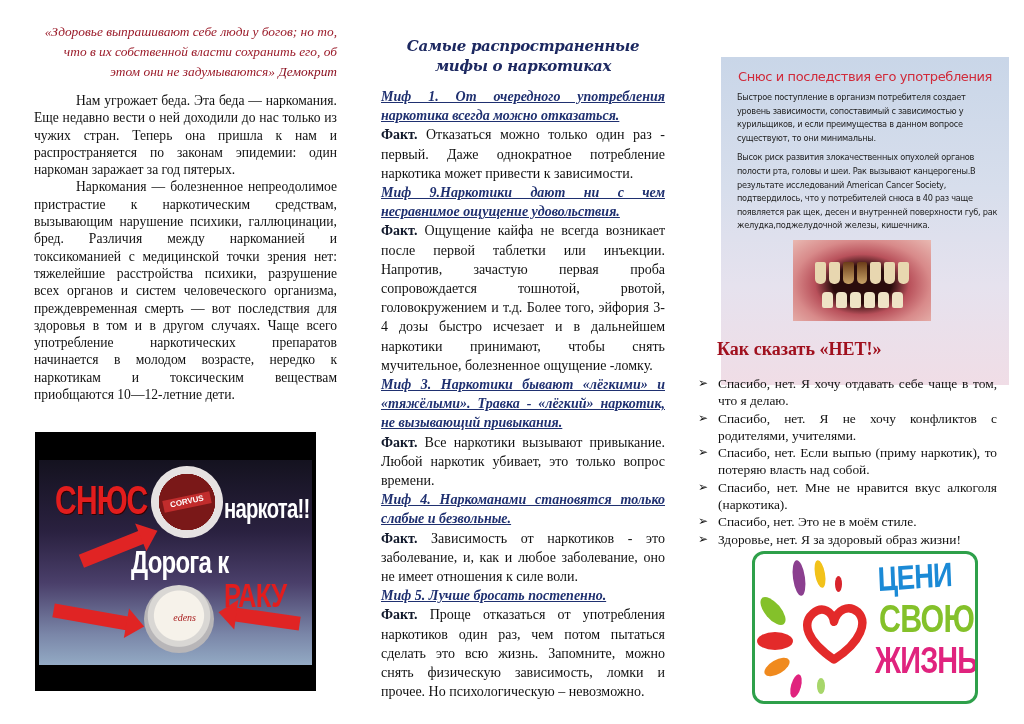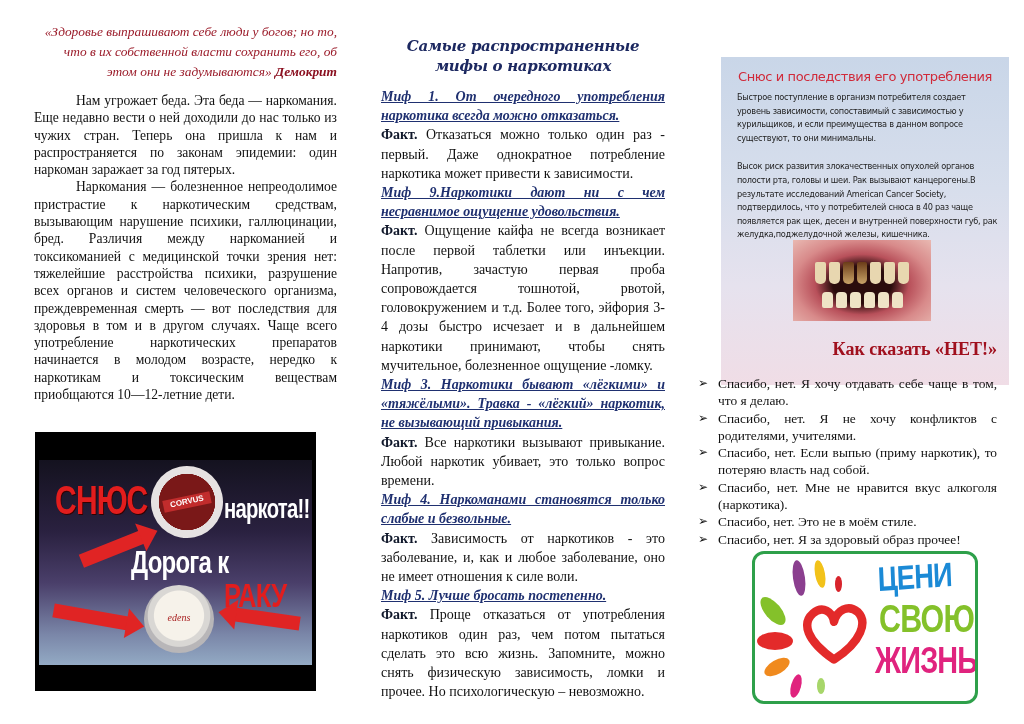--- a/index.html
+++ b/index.html
@@ -5,21 +5,21 @@
   * { box-sizing: border-box; margin: 0; padding: 0; }
   html, body { width: 1024px; height: 724px; background: #ffffff; overflow: hidden; }
   body { position: relative; font-family: "Liberation Serif", serif; color: #111; }
 
   
   .col1 { position: absolute; left: 34px; top: 22px; width: 303px; }
   .quote {
     font-style: italic; color: #9b1c2a; text-align: right;
     font-size: 13.4px; line-height: 20px;
   }
-  .quote .author { font-weight: bold; color: #8b1020; font-style: italic; text-align: right; }
+  .quote .author { font-weight: normal; color: #8b1020; font-style: italic; text-align: right; }
   .body-text {
     margin-top: 10px; font-size: 13.6px; line-height: 17.3px; text-align: justify; text-align-last: auto;
   }
   .body-text p { text-indent: 42px; }
   .snus-image {
     position: absolute; left: 35px; top: 432px; width: 281px; height: 259px;
     background: #000; overflow: hidden;
   }
   .snus-inner {
     position: absolute; left: 4px; top: 28px; right: 4px; bottom: 26px;
@@ -27,21 +27,21 @@
   }
   .snus-word { position: absolute; font-family: "Liberation Sans", sans-serif; font-weight: bold; letter-spacing: -1px; transform: scaleX(0.75); transform-origin: left top; }
   .w-snus { left: 16px; top: 18px; color: #e21d1d; font-size: 40px; text-shadow: 1px 1px 0 #300; }
   .w-narkota { left: 185px; top: 34px; color: #fff; font-size: 27px; }
   .w-doroga { left: 92px; top: 84px; color: #fff; font-size: 32px; }
   .w-raku { left: 185px; top: 116px; color: #e21d1d; font-size: 34px; }
   .tin { position: absolute; border-radius: 50%; }
   .tin-corvus { left: 112px; top: 6px; width: 72px; height: 72px; background: radial-gradient(circle at 50% 50%, #7a1818 0 55%, #e6e2e2 56% 100%); transform: rotate(-12deg); }
   .tin-corvus .lbl { position: absolute; left: 12px; top: 30px; width: 48px; height: 12px; background: #c12c2c; color: #fff; font: bold 8px "Liberation Sans", sans-serif; text-align: center; line-height: 12px; }
   .tin-edens { left: 105px; top: 125px; width: 70px; height: 68px; background: radial-gradient(circle at 50% 45%, #f6f2ea 0 48%, #d9d7d4 50% 60%, #b8b6b8 62% 100%); }
-  .tin-edens .lbl { position: absolute; left: 18px; top: 27px; width: 34px; text-align: center; font: italic 10px "Liberation Serif", serif; color: #a22; }
+  .tin-edens .lbl { position: absolute; left: 18px; top: 27px; width: 34px; text-align: right; font: italic 10px "Liberation Serif", serif; color: #a22; }
   .arrow { position: absolute; height: 14px; background: #e02424; }
   .arrow::after { content: ""; position: absolute; right: -16px; top: -8px; border-left: 18px solid #e02424; border-top: 15px solid transparent; border-bottom: 15px solid transparent; }
   .arrow-1 { left: 40px; top: 82px; width: 66px; transform: rotate(-22deg); }
   .arrow-2 { left: 14px; top: 150px; width: 76px; transform: rotate(10deg); }
   .arrow-3 { left: 195px; top: 152px; width: 66px; transform: rotate(188deg); }
 
   
   .col2 { position: absolute; left: 381px; top: 28px; width: 284px; margin-top: 8px; }
   .myths-title {
     text-align: center; font-family: "DejaVu Serif", serif; font-style: italic; font-weight: bold;
@@ -53,35 +53,35 @@
   .fact { color: #111; }
 
   
   .poster {
     position: absolute; left: 721px; top: 57px; width: 288px; height: 328px;
     background: linear-gradient(180deg, #c9d6e8 0%, #d7deec 40%, #e6e2ee 70%, #f0dde6 100%);
     font-family: "DejaVu Sans", sans-serif;
   }
   .poster-title { position: absolute; left: 0; right: 0; top: 12px; text-align: center; color: #d02a3a; font-size: 13px; letter-spacing: -0.4px; }
   .poster-text { position: absolute; left: 16px; right: 8px; top: 34px; font-size: 8.2px; line-height: 13.6px; color: #222; letter-spacing: -0.25px; }
-  .poster-text p + p { margin-top: 15px; }
+  .poster-text p + p { margin-top: 6px; }
   .teeth {
     position: absolute; left: 72px; top: 183px; width: 138px; height: 81px;
     background: radial-gradient(ellipse at 50% 55%, #2a0c0c 0 30%, #b8505a 48%, #d88a8a 70%, #e9b9b2 100%);
     overflow: hidden;
   }
   .teeth .row { position: absolute; left: 22px; right: 22px; height: 22px; display: flex; gap: 3px; justify-content: center; }
   .teeth .row span { width: 11px; background: #e8d7b0; border-radius: 2px 2px 5px 5px; }
   .teeth .row.top { top: 22px; }
   .teeth .row.top span:nth-child(3), .teeth .row.top span:nth-child(4) { background: linear-gradient(180deg,#6b3c18,#c9a368); }
   .teeth .row.bot { top: 52px; height: 16px; }
   .teeth .row.bot span { border-radius: 4px 4px 2px 2px; background: #efe4c6; }
 
   .col3 { position: absolute; left: 695px; top: 338px; width: 302px; }
-  .say-no-title { text-align: right; font-weight: bold; color: #a0101e; font-size: 18px; line-height: 22px; margin-left: 22px; }
+  .say-no-title { text-align: left; font-weight: bold; color: #a0101e; font-size: 18px; line-height: 22px; margin-left: 22px; }
   .say-no-list { margin-top: 15px; list-style: none; font-size: 13.4px; line-height: 17.3px; }
   .say-no-list li { position: relative; padding-left: 23px; text-align: justify; }
   .say-no-list .bullet { position: absolute; left: 3px; top: 0; font-size: 12px; }
 
   .logo {
     position: absolute; left: 752px; top: 551px; width: 226px; height: 153px;
     border: 3px solid #2ea04a; border-radius: 12px; background: #fff; overflow: hidden;
   }
   .petal { position: absolute; border-radius: 50%; }
   .heart { position: absolute; left: 44px; top: 44px; width: 70px; height: 70px; }
@@ -169,21 +169,21 @@
 </div>
 
 <div class="col3">
   <div class="say-no-title">Как сказать «НЕТ!»</div>
   <ul class="say-no-list" id="say-no-list">
       <li><span class="bullet">➢</span><span>Спасибо, нет. Я хочу отдавать себе чаще в том, что я делаю.</span></li>
       <li><span class="bullet">➢</span><span>Спасибо, нет. Я не хочу конфликтов с родителями, учителями.</span></li>
       <li><span class="bullet">➢</span><span>Спасибо, нет. Если выпью (приму наркотик), то потеряю власть над собой.</span></li>
       <li><span class="bullet">➢</span><span>Спасибо, нет. Мне не нравится вкус алкоголя (наркотика).</span></li>
       <li><span class="bullet">➢</span><span>Спасибо, нет. Это не в моём стиле.</span></li>
-      <li><span class="bullet">➢</span><span>Спасибо, нет. Я за здоровый образ прочее!</span></li>
+      <li><span class="bullet">➢</span><span>Здоровье, нет. Я за здоровый образ жизни!</span></li>
     </ul>
 </div>
 
 <div class="logo">
   <div class="petal" style="left:38px;top:6px;width:12px;height:36px;background:#8b3f8f;transform:rotate(-8deg);"></div>
   <div class="petal" style="left:60px;top:6px;width:10px;height:28px;background:#f2c21a;transform:rotate(-10deg);"></div>
   <div class="petal" style="left:80px;top:22px;width:7px;height:16px;background:#d8242c;"></div>
   <div class="petal" style="left:10px;top:40px;width:16px;height:34px;background:#84c12a;transform:rotate(-40deg);"></div>
   <div class="petal" style="left:2px;top:78px;width:36px;height:18px;background:#e32a2a;"></div>
   <div class="petal" style="left:8px;top:106px;width:28px;height:14px;background:#f08a1e;transform:rotate(-30deg);"></div>

